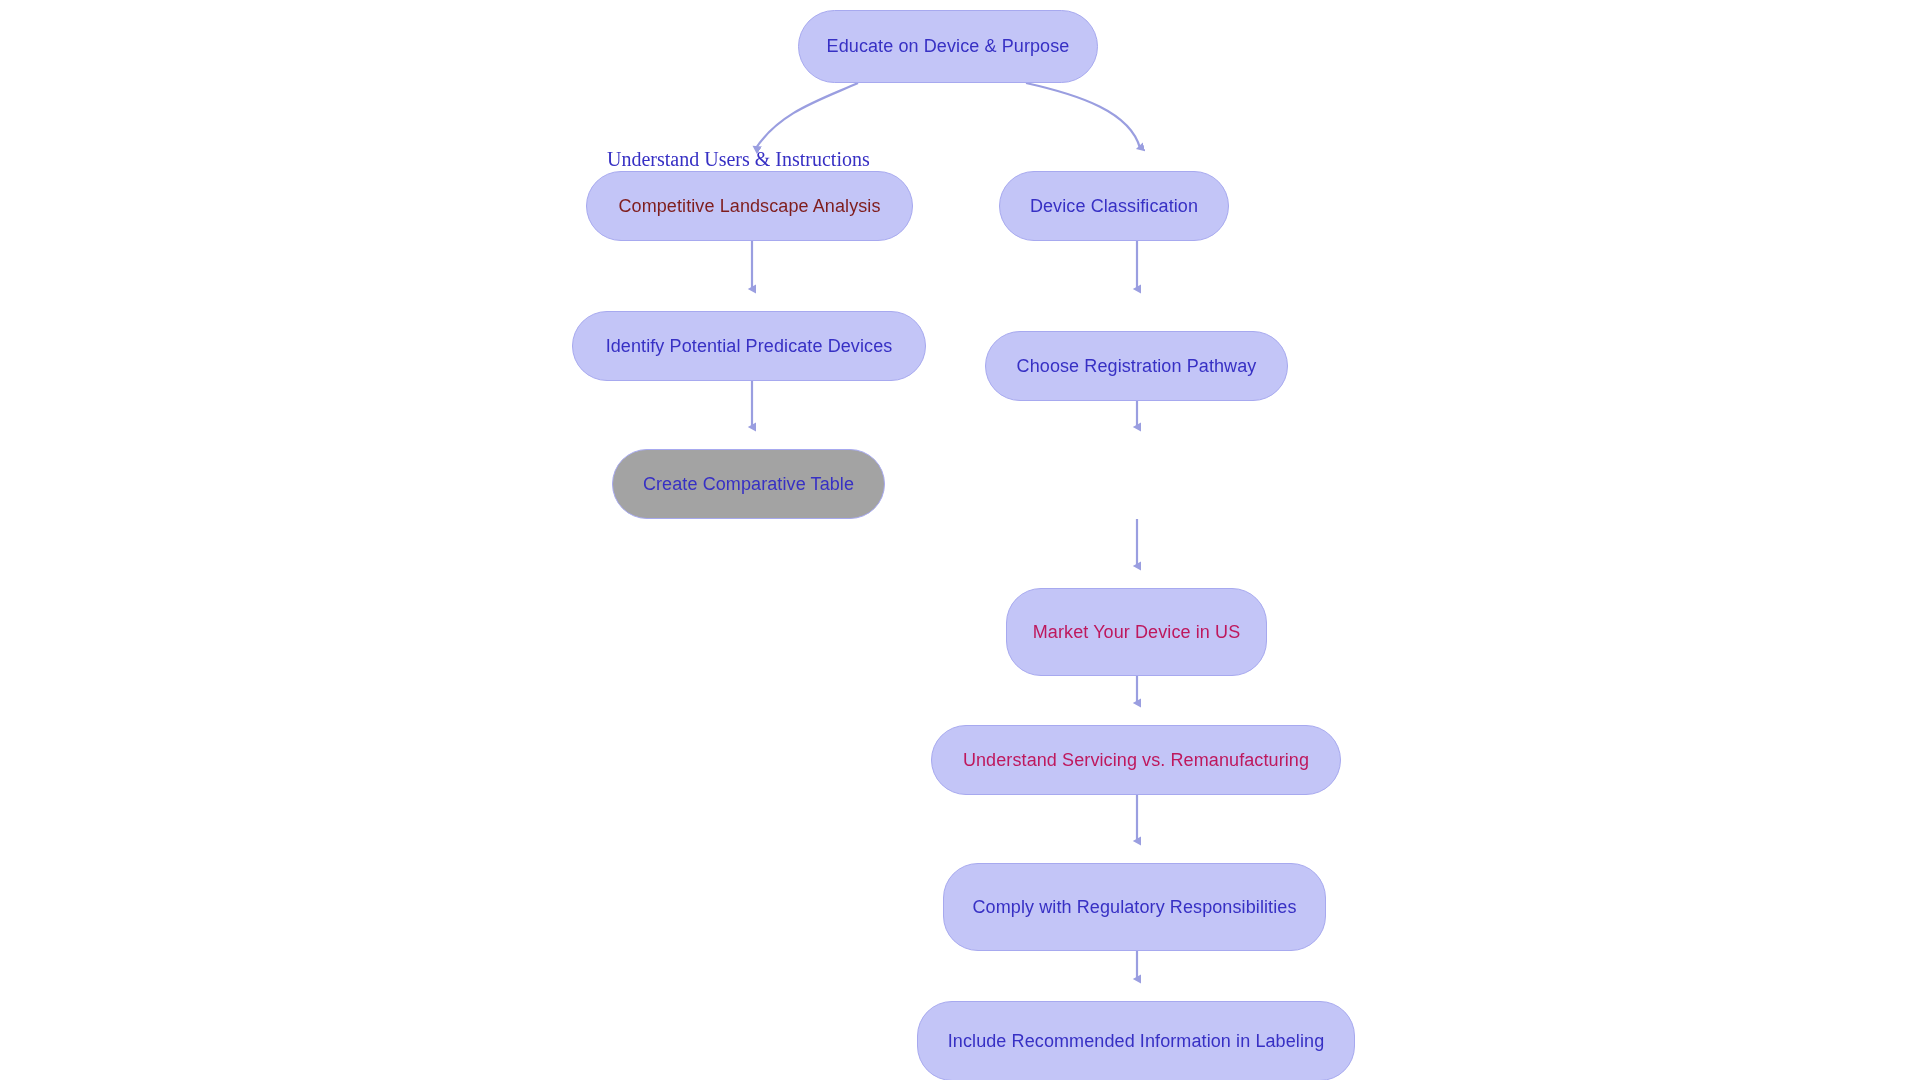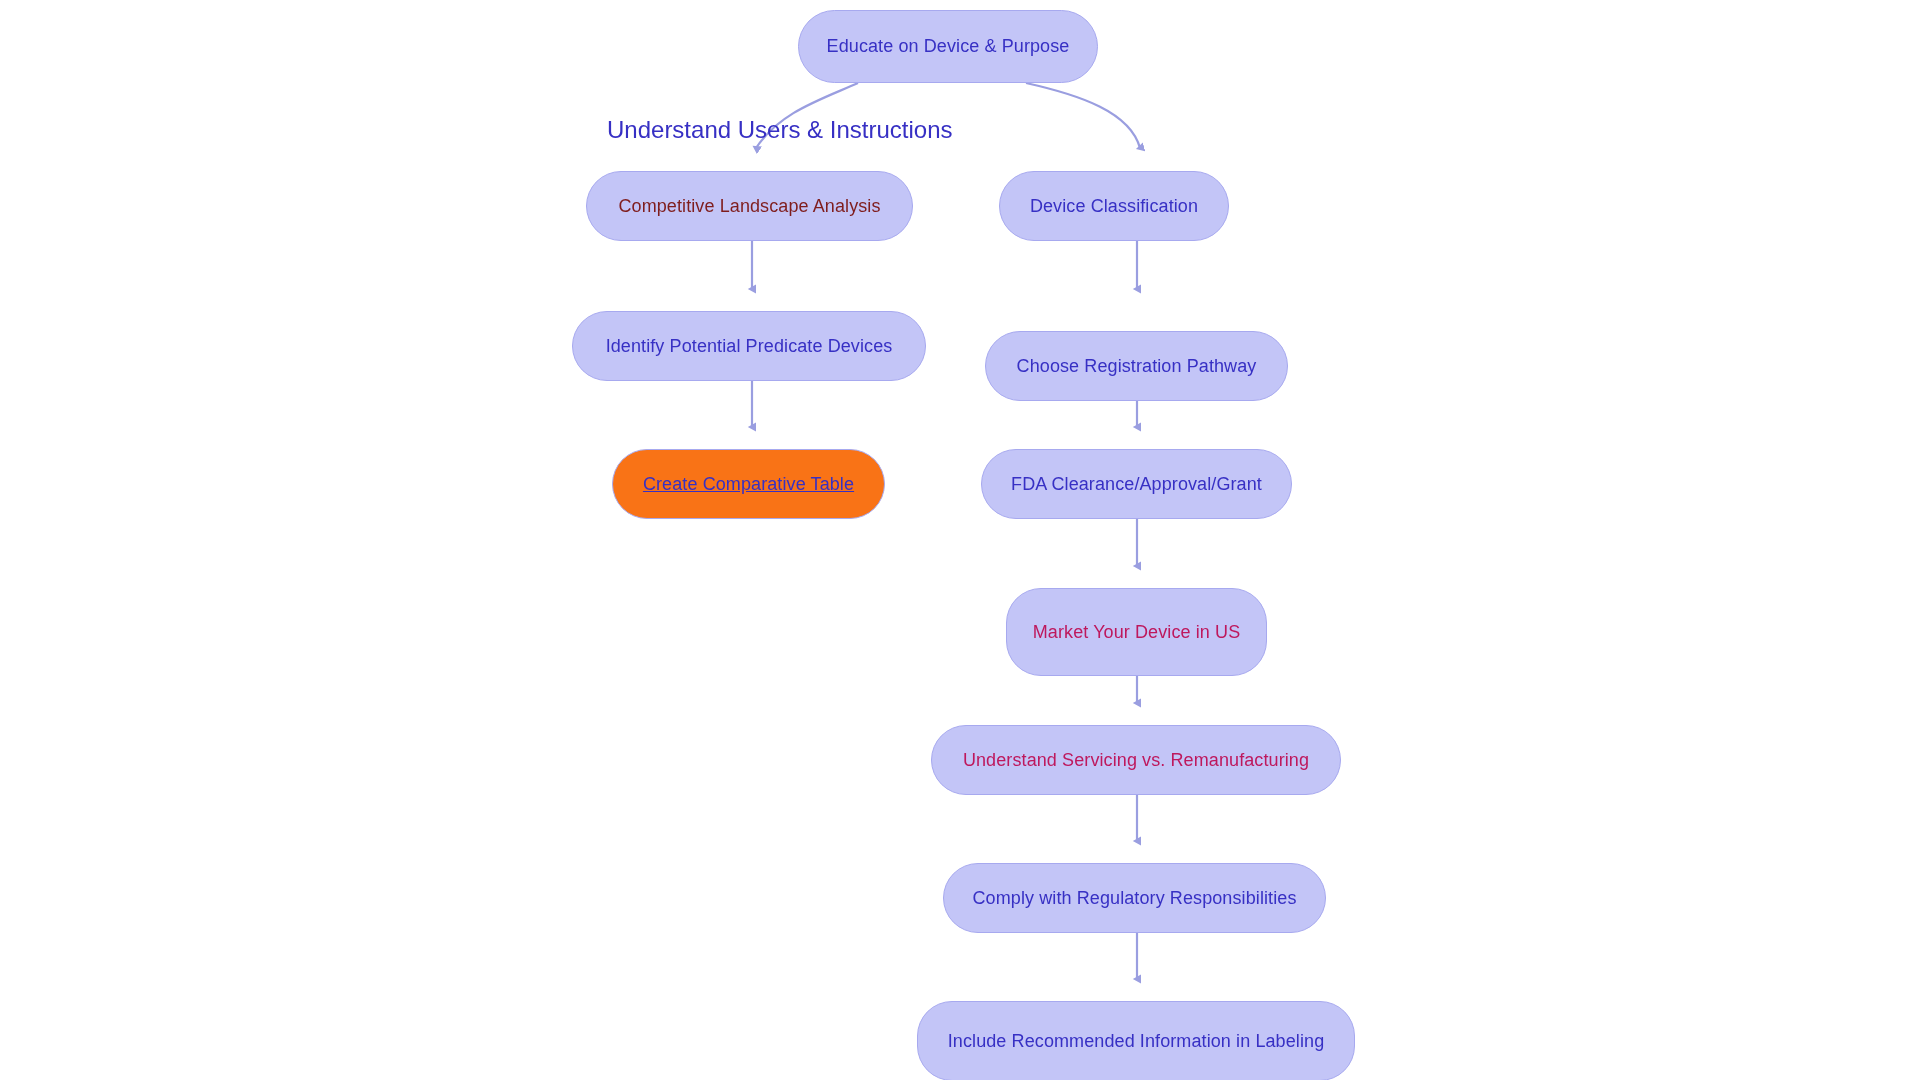--- a/index.html
+++ b/index.html
@@ -37,25 +37,26 @@
     font-size: 18px;
     font-family: "Liberation Sans", sans-serif;
     font-weight: 400;
     letter-spacing: 0.1px;
     white-space: nowrap;
     z-index: 2;
   }
   .edge-label {
     position: absolute;
     color: #3730c4;
-    font-size: 24px;
-    font-family: Liberation Sans, sans-serif;
+    font-size: 20px;
+    font-family: Liberation Serif, serif;
     white-space: nowrap;
     z-index: 3;
     background: transparent;
+    margin-top: 32px;
   }
 </style>
 </head>
 <body>
 
 <div id="flowchart-root" style="background: rgb(255, 255, 255);">
 
   <svg id="edges-layer" viewBox="0 0 1920 1080">
     <defs>
       <marker id="arrowhead" markerWidth="10" markerHeight="10" refX="5.2" refY="4.2" orient="auto" markerUnits="userSpaceOnUse">
@@ -87,27 +88,26 @@
   <div class="node" style="left: 798px; top: 10px; width: 300px; height: 73px; border-radius: 36.5px; background: rgb(195, 197, 247); border-color: rgb(167, 169, 239); color: rgb(55, 48, 196);">Educate on Device &amp; Purpose</div>
 
   <div class="node" style="left: 586px; top: 171px; width: 327px; height: 70px; border-radius: 35px; background: rgb(195, 197, 247); border-color: rgb(167, 169, 239); color: #7f1d1d;">Competitive Landscape Analysis</div>
 
   <div class="node" style="left: 999px; top: 171px; width: 230px; height: 70px; border-radius: 35px; background: rgb(195, 197, 247); border-color: rgb(167, 169, 239); color: rgb(55, 48, 196);">Device Classification</div>
 
   <div class="node" style="left: 572px; top: 311px; width: 354px; height: 70px; border-radius: 35px; background: rgb(195, 197, 247); border-color: rgb(167, 169, 239); color: rgb(55, 48, 196);">Identify Potential Predicate Devices</div>
 
   <div class="node" style="left: 985px; top: 311px; width: 303px; height: 70px; border-radius: 35px; background: rgb(195, 197, 247); border-color: rgb(167, 169, 239); color: rgb(55, 48, 196); margin-top: 20px;">Choose Registration Pathway</div>
 
-  <div class="node" style="left: 612px; top: 449px; width: 273px; height: 70px; border-radius: 35px; background: #f97316; border-color: rgb(167, 169, 239); color: rgb(55, 48, 196); text-decoration: underline;">Create Comparative Table</div>
+  <div class="node" style="left: 612px; top: 449px; width: 273px; height: 70px; border-radius: 35px; background: #a3a3a3; border-color: rgb(167, 169, 239); color: rgb(55, 48, 196);">Create Comparative Table</div>
 
-  <div class="node" style="left: 981px; top: 449px; width: 311px; height: 70px; border-radius: 35px; background: rgb(195, 197, 247); border-color: rgb(167, 169, 239); color: rgb(55, 48, 196);">FDA Clearance/Approval/Grant</div>
 
   <div class="node" style="left: 1006px; top: 588px; width: 261px; height: 88px; border-radius: 35px; background: rgb(195, 197, 247); border-color: rgb(167, 169, 239); color: #be185d;">Market Your Device in US</div>
 
   <div class="node" style="left: 931px; top: 725px; width: 410px; height: 70px; border-radius: 35px; background: rgb(195, 197, 247); border-color: rgb(167, 169, 239); color: #be185d;">Understand Servicing vs. Remanufacturing</div>
 
-  <div class="node" style="left: 943px; top: 863px; width: 383px; height: 70px; border-radius: 35px; background: rgb(195, 197, 247); border-color: rgb(167, 169, 239); color: rgb(55, 48, 196);">Comply with Regulatory Responsibilities</div>
+  <div class="node" style="left: 943px; top: 863px; width: 383px; height: 88px; border-radius: 35px; background: rgb(195, 197, 247); border-color: rgb(167, 169, 239); color: rgb(55, 48, 196);">Comply with Regulatory Responsibilities</div>
 
   <div class="node" style="left: 917px; top: 1001px; width: 438px; height: 80px; border-radius: 35px; background: rgb(195, 197, 247); border-color: rgb(167, 169, 239); color: rgb(55, 48, 196);">Include Recommended Information in Labeling</div>
 
   <div class="edge-label" style="left: 607px; top: 116px; color: rgb(55, 48, 196);">Understand Users &amp; Instructions</div>
 
 </div>
 
 </body></html>

